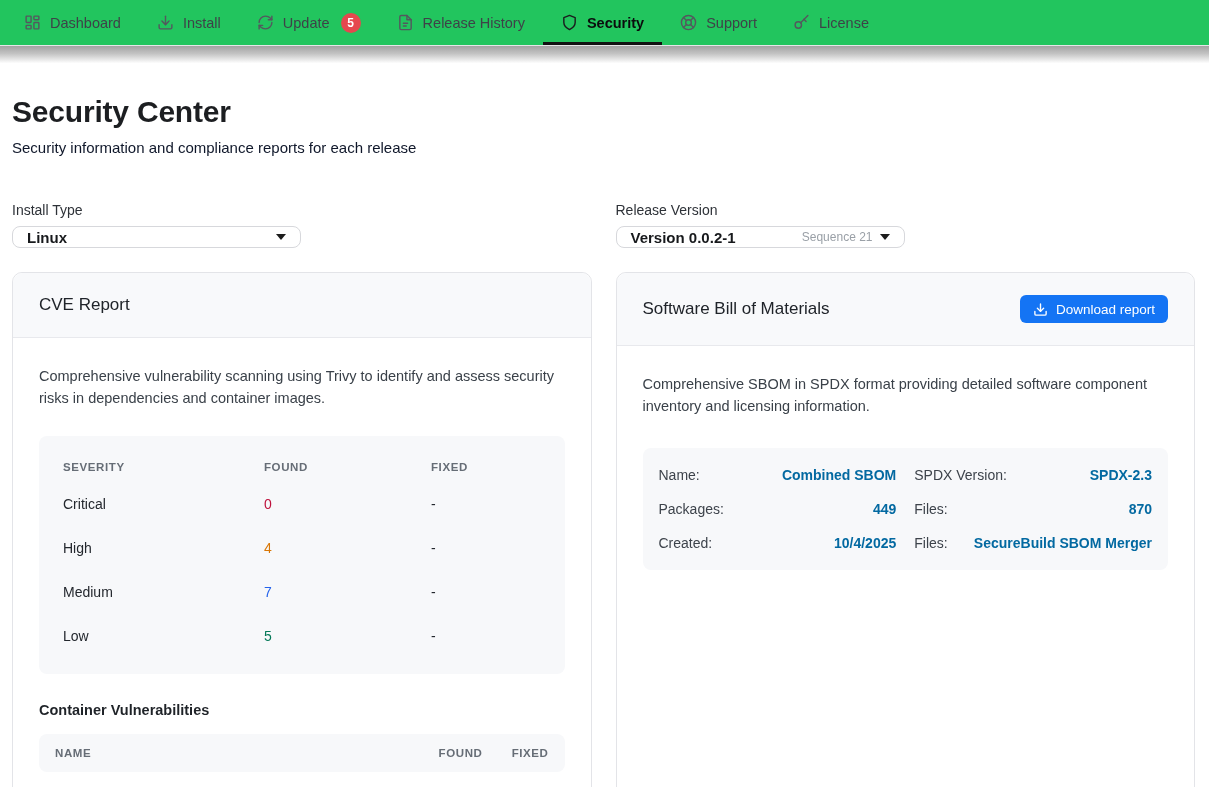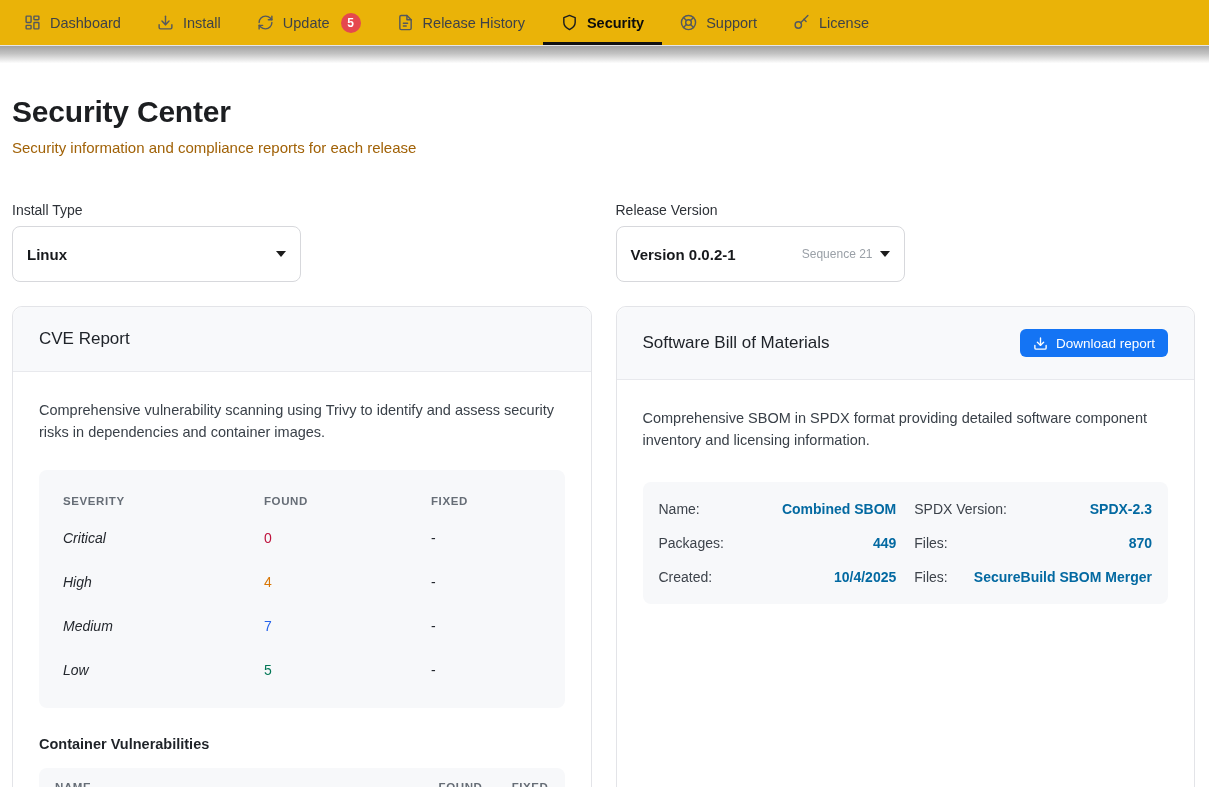--- a/index.html
+++ b/index.html
@@ -4,21 +4,21 @@
 <style>
   * { box-sizing: border-box; margin: 0; padding: 0; }
   html, body {
     width: 1209px; height: 787px; overflow: hidden;
     background: #ffffff;
     font-family: "Liberation Sans", "DejaVu Sans", sans-serif;
     color: #1f2328;
   }
   
   .topnav {
-    height: 46px; background: #eab308; border-bottom: 1px solid #e6e6e8;
+    height: 46px; background: #22c55e; border-bottom: 1px solid #e6e6e8;
     display: flex; align-items: stretch; padding-left: 6px;
   }
   .nav-item {
     display: flex; align-items: center; gap: 9px;
     padding: 0 18px; cursor: pointer;
     font-size: 14.5px; color: #3e4248; border-bottom: 3px solid transparent;
     padding-top: 3px;
   }
   .nav-item .nicon { display: flex; color: #54585e; }
   .nav-item.active { color: #0b0c0d; font-weight: 700; border-bottom-color: #111; }
@@ -29,26 +29,26 @@
     display: inline-flex; align-items: center; justify-content: center;
     margin-left: 2px;
   }
   .shadowbar {
     height: 17px;
     background: linear-gradient(to bottom, #a2a2a2 0%, #c3c3c3 45%, #fdfdfd 100%);
   }
   
   main { padding: 0 14px 0 12px; }
   .page-title { margin-top: 32px; font-size: 30px; font-weight: 700; color: #1c1e21; letter-spacing: -0.2px; }
-  .page-subtitle { margin-top: 10px; font-size: 15px; color: #a16207; }
+  .page-subtitle { margin-top: 10px; font-size: 15px; color: #0f172a; }
   
   .filters { margin-top: 46px; display: grid; grid-template-columns: 1fr 1fr; gap: 24px; }
   .filter-label { display: block; font-size: 14px; font-weight: 500; color: #2e3238; margin-bottom: 8px; }
   .select {
-    width: 289px; height: 56px; background: #fff;
+    width: 289px; height: 22px; background: #fff;
     border: 1px solid #d7d8dc; border-radius: 8px;
     display: flex; align-items: center; padding: 0 14px; cursor: pointer;
   }
   .select-value { font-size: 15px; font-weight: 700; color: #17191c; flex: 1; }
   .select-seq { font-size: 12px; color: #9aa0a7; margin-right: 7px; }
   .caret {
     width: 0; height: 0; border-left: 5px solid transparent;
     border-right: 5px solid transparent; border-top: 6px solid #1c1c1c;
   }
   
@@ -60,21 +60,21 @@
     display: flex; align-items: center; justify-content: space-between;
   }
   .card-title { font-size: 17px; font-weight: 400; color: #20242a; }
   .card-body { padding: 28px 26px 26px; }
   .desc { font-size: 14.5px; line-height: 1.5; color: #3a4149; }
   
   .sev-table { margin-top: 26px; background: #f7f8fa; border-radius: 8px; padding: 16px 24px; }
   .sev-row { display: grid; grid-template-columns: 201px 167px 1fr; align-items: center; height: 44px; }
   .sev-head { height: 30px; align-items: center; }
   .sev-head span { font-size: 11.5px; font-weight: 700; letter-spacing: 0.6px; color: #666d76; }
-  .sev-name { font-size: 14px; color: #23272d; font-style: italic; }
+  .sev-name { font-size: 14px; color: #23272d; }
   .sev-found { font-size: 14px; font-weight: 500; }
   .sev-fixed { font-size: 14px; color: #23272d; }
   .section-heading { margin-top: 28px; font-size: 14.5px; font-weight: 700; color: #1f2328; }
   .cont-head {
     margin-top: 16px; height: 38px; background: #f7f8fa; border-radius: 8px;
     display: flex; align-items: center; padding: 0 16px; gap: 18px;
   }
   .cont-head span { font-size: 11.5px; font-weight: 700; letter-spacing: 0.6px; color: #666d76; }
   .cont-name { flex: 1; }
   .cont-found { width: 64px; text-align: right; }

